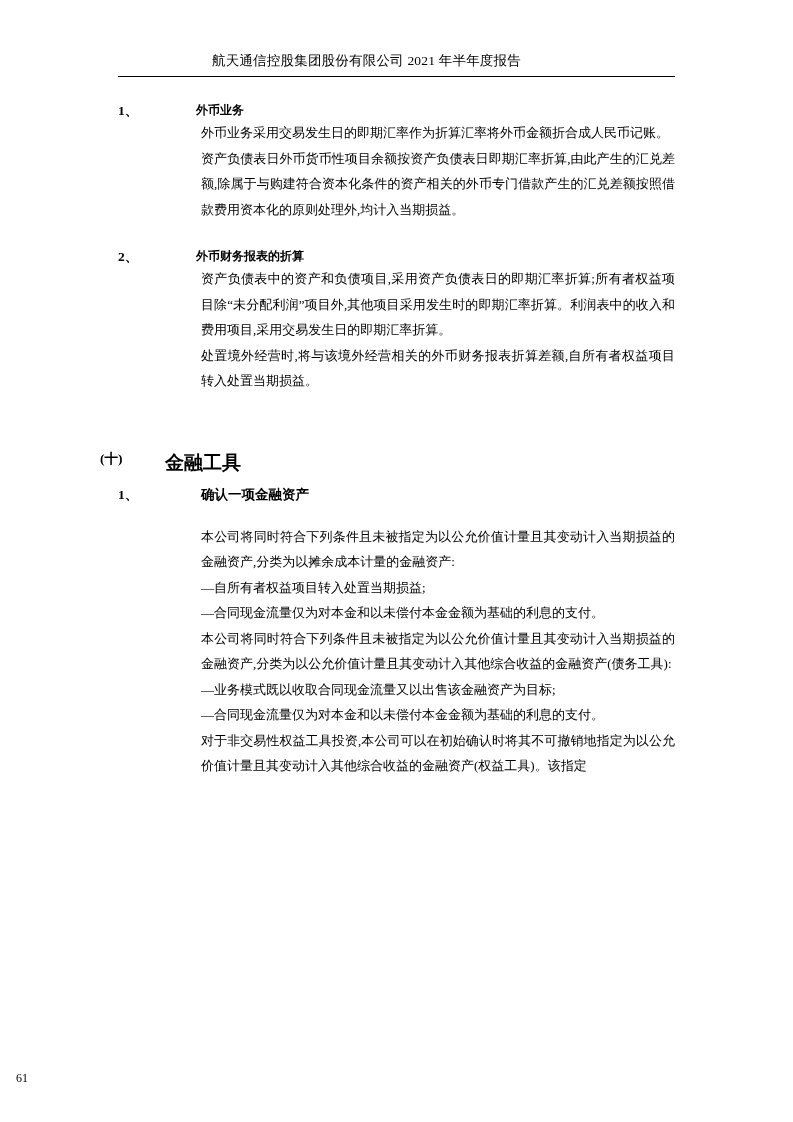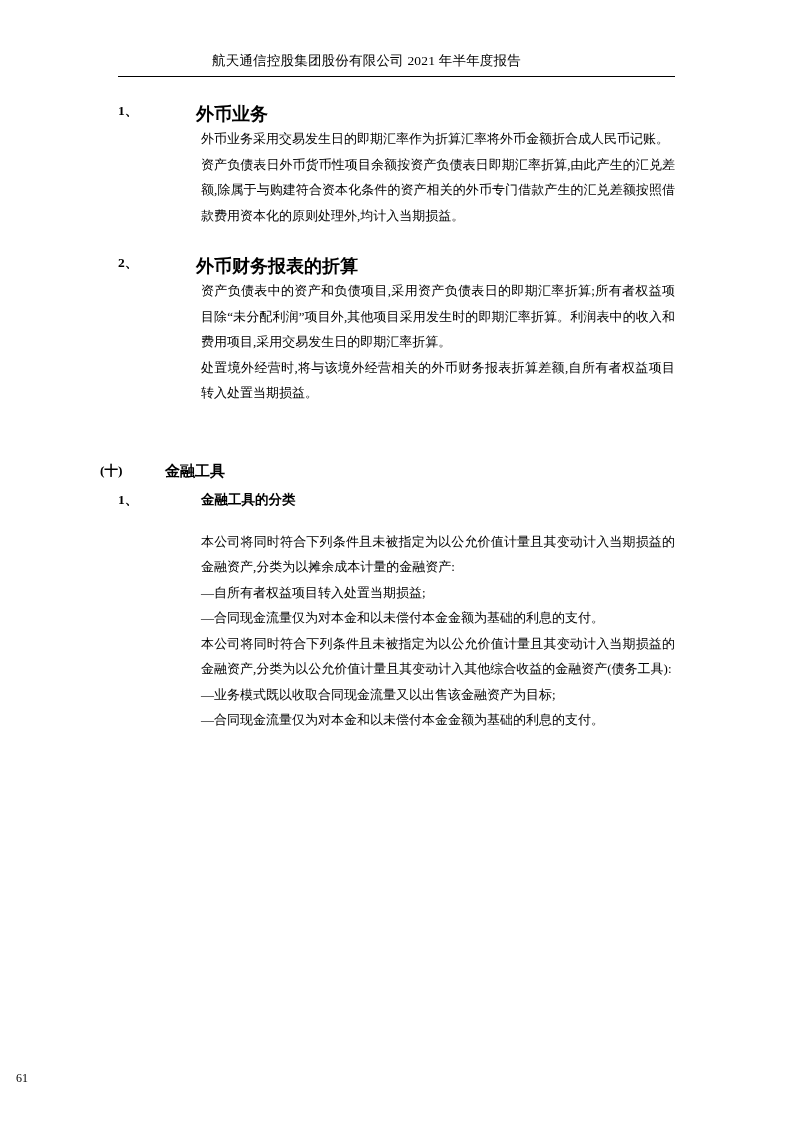--- a/index.html
+++ b/index.html
@@ -50,21 +50,21 @@
     margin-top: 6px;
   }
   .lvl1 .num {
     width: 78px;
     flex: 0 0 78px;
     font-weight: bold;
     font-size: 13.5px;
   }
   .lvl1 .ttl {
     font-weight: bold;
-    font-size: 18px;
+    font-size: 12px;
   }
   .lvl2 {
     display: flex;
     align-items: flex-start;
     margin-top: 10px;
   }
   .lvl2 .num {
     width: 83px;
     flex: 0 0 83px;
     font-weight: bold;
@@ -97,21 +97,21 @@
   }
   .section-head .num {
     width: 65px;
     flex: 0 0 65px;
     font-weight: bold;
     font-size: 13.5px;
     margin-left: -18px;
   }
   .section-head .ttl {
     font-weight: bold;
-    font-size: 15px;
+    font-size: 19px;
   }
   .pagenum {
     position: absolute;
     bottom: 36px;
     left: 16px;
     width: 793px;
     font-size: 12px;
   }
 </style>
 </head>
@@ -143,30 +143,31 @@
     <div class="block-gap-lg"></div>
     <div class="block-gap-md"></div>
 
     <div class="section-head">
       <div class="num">(十)</div>
       <div class="ttl">金融工具</div>
     </div>
 
     <div class="lvl2">
       <div class="num">1、</div>
-      <div class="ttl">金融工具的分类</div>
+      <div class="ttl">确认一项金融资产</div>
     </div>
 
 
     <div class="block-gap-md"></div>
 
     <div class="para tight">本公司将同时符合下列条件且未被指定为以公允价值计量且其变动计入当期损益的金融资产,分类为以摊余成本计量的金融资产:</div>
     <div class="para tight">—自所有者权益项目转入处置当期损益;</div>
     <div class="para tight">—合同现金流量仅为对本金和以未偿付本金金额为基础的利息的支付。</div>
     <div class="para tight">本公司将同时符合下列条件且未被指定为以公允价值计量且其变动计入当期损益的金融资产,分类为以公允价值计量且其变动计入其他综合收益的金融资产(债务工具):</div>
     <div class="para tight">—业务模式既以收取合同现金流量又以出售该金融资产为目标;</div>
     <div class="para tight">—合同现金流量仅为对本金和以未偿付本金金额为基础的利息的支付。</div>
+    <div class="para tight">对于非交易性权益工具投资,本公司可以在初始确认时将其不可撤销地指定为以公允价值计量且其变动计入其他综合收益的金融资产(权益工具)。该指定</div>
 
   </div>
 
   <div class="pagenum">61</div>
 
 </div>
 
 </body></html>

